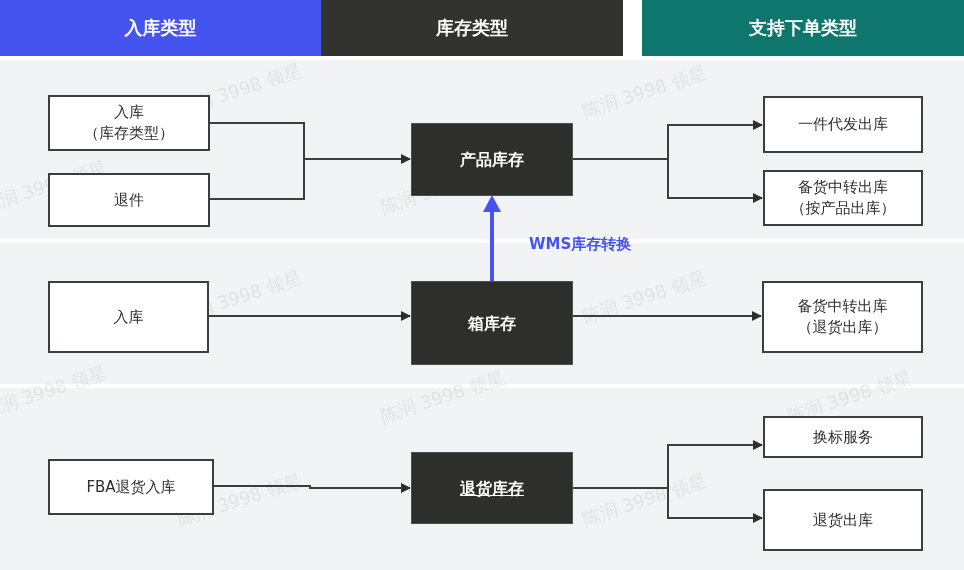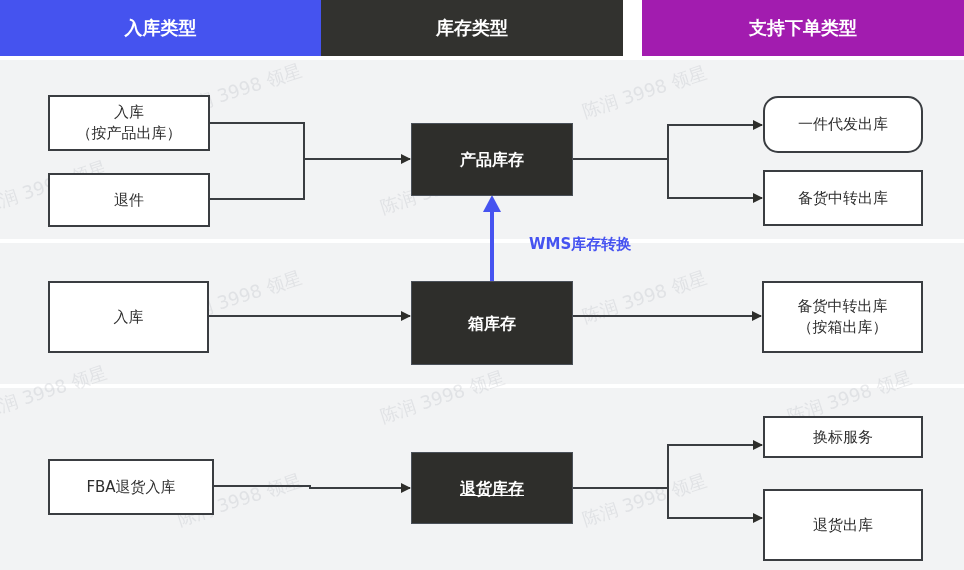--- a/index.html
+++ b/index.html
@@ -19,21 +19,21 @@
 </style>
 </head>
 <body>
 
 <div class="hdr" style="left:0;width:321px;background:#4553ef;">
   <span>入库类型</span>
 </div>
 <div class="hdr" style="left:321px;width:302px;background:#32322f;">
   <span>库存类型</span>
 </div>
-<div class="hdr" style="left:642px;width:322px;background:#a21caf;">
+<div class="hdr" style="left:642px;width:322px;background:#0f766e;">
   <span>支持下单类型</span>
 </div>
 
 <div class="band" style="top:60px;height:179px;"></div>
 <div class="band" style="top:243px;height:141px;"></div>
 <div class="band" style="top:388px;height:182px;"></div>
 
 <div class="wm" style="left:175px;top:78px;">陈润 3998 领星</div>
 <div class="wm" style="left:580px;top:80px;">陈润 3998 领星</div>
 <div class="wm" style="left:-20px;top:175px;">陈润 3998 领星</div>
@@ -75,50 +75,51 @@
   </g>
 
   <line x1="492" y1="281" x2="492" y2="210" stroke="#4653f0" stroke-width="4"></line>
   <path d="M483,212 L492,195 L501,212 z" fill="#4653f0"></path>
 </svg>
 
 <div class="wms">WMS库存转换</div>
 
 <div class="box light" style="left:48px;top:95px;width:162px;height:56px;">
   <span>入库</span>
-  <span>（按产品出库）</span>
+  <span>（库存类型）</span>
 </div>
 <div class="box light" style="left:48px;top:173px;width:162px;height:54px;text-align:center;">
   <span>退件</span>
 </div>
 <div class="box dark" style="left:411px;top:123px;width:162px;height:73px;">
   <span>产品库存</span>
 </div>
-<div class="box light" style="left:763px;top:96px;width:160px;height:57px;border-radius:15px;">
+<div class="box light" style="left:763px;top:96px;width:160px;height:57px;">
   <span>一件代发出库</span>
 </div>
 <div class="box light" style="left:763px;top:170px;width:160px;height:56px;">
   <span>备货中转出库</span>
+  <span>（按产品出库）</span>
 </div>
 
 <div class="box light" style="left:48px;top:281px;width:161px;height:72px;">
   <span>入库</span>
 </div>
 <div class="box dark" style="left:411px;top:281px;width:162px;height:84px;">
   <span>箱库存</span>
 </div>
 <div class="box light" style="left:762px;top:281px;width:161px;height:72px;">
   <span>备货中转出库</span>
-  <span>（按箱出库）</span>
+  <span>（退货出库）</span>
 </div>
 
 <div class="box light" style="left:48px;top:459px;width:166px;height:56px;">
   <span>FBA退货入库</span>
 </div>
 <div class="box dark" style="left:411px;top:452px;width:162px;height:72px;text-decoration:underline;">
   <span>退货库存</span>
 </div>
 <div class="box light" style="left:763px;top:416px;width:160px;height:42px;">
   <span>换标服务</span>
 </div>
-<div class="box light" style="left:763px;top:489px;width:160px;height:72px;">
+<div class="box light" style="left:763px;top:489px;width:160px;height:62px;">
   <span>退货出库</span>
 </div>
 
 </body></html>

